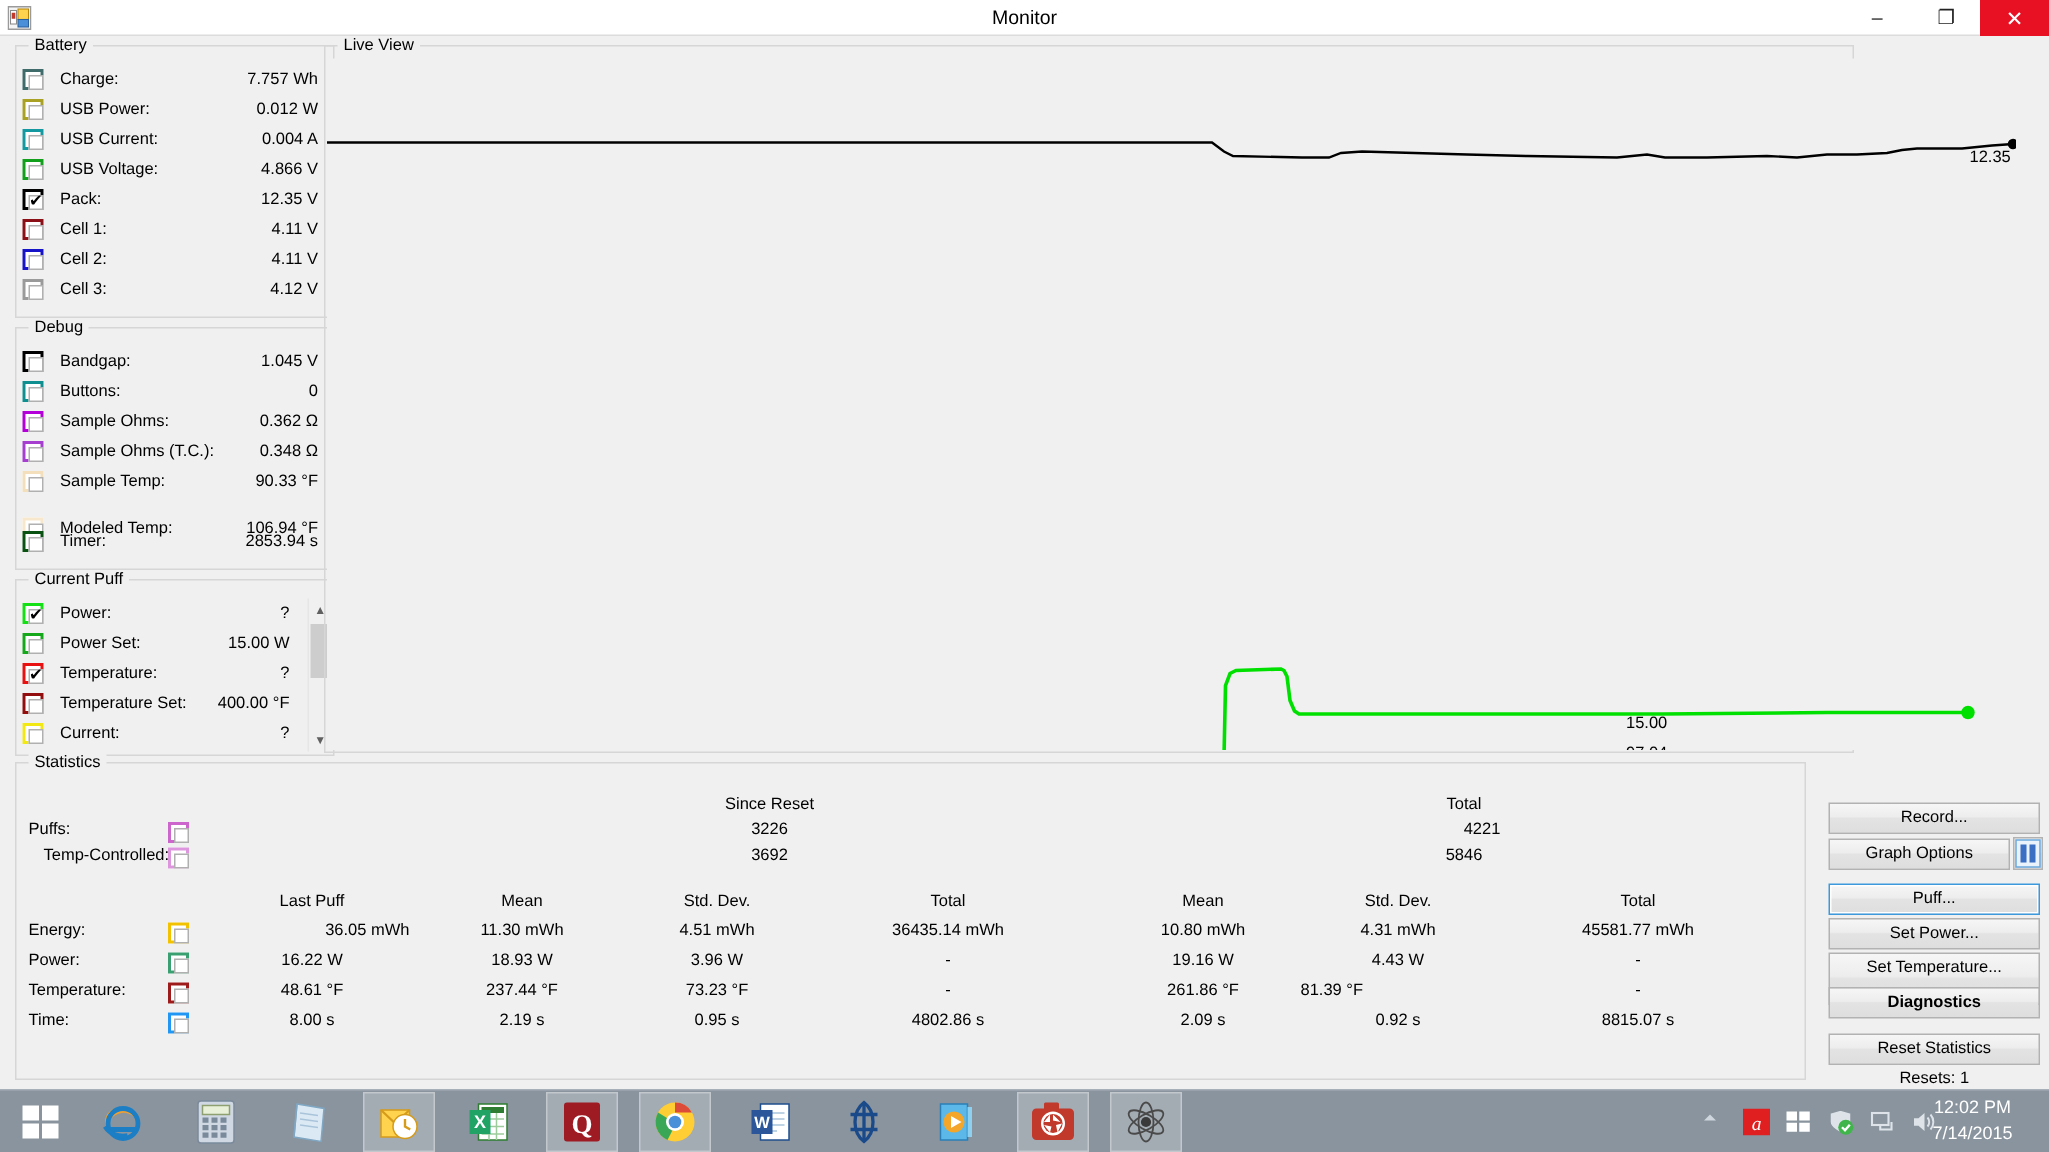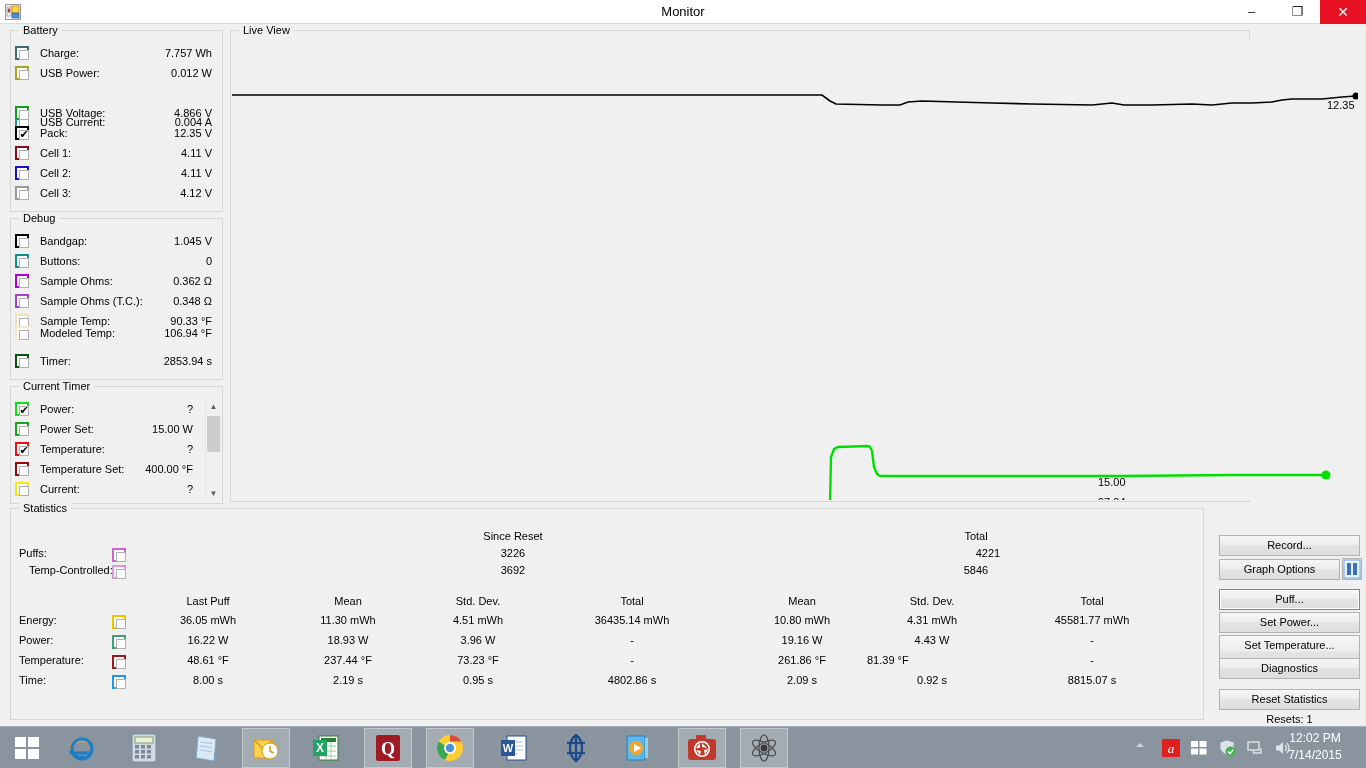--- a/index.html
+++ b/index.html
@@ -50,21 +50,21 @@
   .group > .legend {
     position: absolute; top: -7px; left: 8px;
     background: #f0f0f0; padding: 0 4px;
     font-size: 11px; color: #000; white-space: nowrap;
   }
 
   #grp-battery { left: 10px; top: 6px; width: 213px; height: 182px; }
   #grp-debug   { left: 10px; top: 194px; width: 213px; height: 162px; }
   #grp-puff    { left: 10px; top: 362px; width: 213px; height: 118px; }
   #grp-stats   { left: 10px; top: 484px; width: 1194px; height: 212px; }
-  #grp-live    { left: 230px; top: 6px; width: 1020px; height: 472px; }
+  #grp-live    { left: 216px; top: 6px; width: 1020px; height: 472px; }
 
   
   .row {
     position: absolute; left: 4px; height: 20px; line-height: 20px;
     width: 201px;
   }
   .swatch {
     position: absolute; left: 0px; top: 3px;
     width: 14px; height: 14px;
     border: 2px solid #000;
@@ -140,21 +140,21 @@
     text-align: center;
     cursor: default;
   }
   .btn.default { border: 1px solid #3c99dc; box-shadow: inset 0 0 0 1px #ffffff; }
   #btn-record      { left: 1219px; top: 511px; width: 141px; height: 21px; line-height: 19px; }
   #btn-graphopts   { left: 1219px; top: 535px; width: 121px; height: 21px; line-height: 19px; }
   #btn-pause       { left: 1342px; top: 534px; width: 20px; height: 22px; }
   #btn-puff        { left: 1219px; top: 565px; width: 141px; height: 21px; line-height: 19px; }
   #btn-setpower    { left: 1219px; top: 588px; width: 141px; height: 21px; line-height: 19px; }
   #btn-settemp     { left: 1219px; top: 611px; width: 141px; height: 35px; line-height: 19px; }
-  #btn-diagnostics { left: 1219px; top: 634px; width: 141px; height: 21px; line-height: 19px; }
+  #btn-diagnostics { left: 1219px; top: 634px; width: 141px; height: 21px; line-height: 19px; font-weight: bold; }
   #btn-reset       { left: 1219px; top: 665px; width: 141px; height: 21px; line-height: 19px; }
   #lbl-resets  { position: absolute; left: 1219px; top: 689px; width: 141px; text-align: center; font-size: 11px; }
   #lbl-version { position: absolute; left: 1219px; top: 708px; width: 141px; text-align: center; font-size: 11px; }
 
   
   #taskbar {
     position: absolute; left: 0; top: 726px; width: 1366px; height: 42px;
     background: #8a949e;
     border-top: 1px solid #a7b0b9;
   }
@@ -200,21 +200,21 @@
           <div class="rlabel">Charge:</div>
           <div class="rvalue">7.757 Wh</div>
         </div>
         <div class="row" style="top: 32px;">
           <div class="swatch" style="border-color: rgb(169, 161, 36);">
             <div class="inner"></div>
           </div>
           <div class="rlabel">USB Power:</div>
           <div class="rvalue">0.012 W</div>
         </div>
-        <div class="row" style="top: 52px; margin-top: 29px;">
+        <div class="row" style="top: 52px;">
           <div class="swatch" style="border-color: rgb(20, 153, 160);">
             <div class="inner"></div>
           </div>
           <div class="rlabel">USB Current:</div>
           <div class="rvalue">0.004 A</div>
         </div>
         <div class="row" style="top: 72px;">
           <div class="swatch" style="border-color: rgb(18, 160, 28);">
             <div class="inner"></div>
           </div>
@@ -284,39 +284,39 @@
           <div class="rlabel">Sample Ohms (T.C.):</div>
           <div class="rvalue">0.348 Ω</div>
         </div>
         <div class="row" style="top: 92px;">
           <div class="swatch" style="border-color: rgb(243, 223, 187);">
             <div class="inner"></div>
           </div>
           <div class="rlabel">Sample Temp:</div>
           <div class="rvalue">90.33 °F</div>
         </div>
-        <div class="row" style="top: 104px; padding-left: 26px;">
+        <div class="row" style="top: 123px; padding-left: 26px;">
           <div class="swatch" style="border-color: rgb(247, 231, 204);">
             <div class="inner"></div>
           </div>
           <div class="rlabel">Modeled Temp:</div>
           <div class="rvalue">106.94 °F</div>
         </div>
         <div class="row" style="top: 132px;">
           <div class="swatch" style="border-color: rgb(10, 82, 18);">
             <div class="inner"></div>
           </div>
           <div class="rlabel">Timer:</div>
           <div class="rvalue">2853.94 s</div>
         </div>
       </div>
   </div>
 
   <div class="group" id="grp-puff">
-    <div class="legend">Current Timer</div>
+    <div class="legend">Current Puff</div>
     <div id="puff-rows">
         <div class="row" style="top: 12px; width: 182px;">
           <div class="swatch" style="border-color: rgb(21, 224, 21);">
             <div class="inner"></div>
             <div class="tick">✔</div>
           </div>
           <div class="rlabel">Power:</div>
           <div class="rvalue">?</div>
         </div>
         <div class="row" style="top: 32px; width: 182px;">
@@ -397,21 +397,21 @@
         <div class="stat-text stat-hdr" style="left: 272px; top: 86px; width: 130px; text-align: center;">Mean</div>
         <div class="stat-text stat-hdr" style="left: 402px; top: 86px; width: 130px; text-align: center;">Std. Dev.</div>
         <div class="stat-text stat-hdr" style="left: 556px; top: 86px; width: 130px; text-align: center;">Total</div>
         <div class="stat-text stat-hdr" style="left: 726px; top: 86px; width: 130px; text-align: center;">Mean</div>
         <div class="stat-text stat-hdr" style="left: 856px; top: 86px; width: 130px; text-align: center;">Std. Dev.</div>
         <div class="stat-text stat-hdr" style="left: 1016px; top: 86px; width: 130px; text-align: center;">Total</div>
         <div class="stat-text stat-rowlabel" style="left: 8px; top: 105px; width: 120px; text-align: left;">Energy:</div>
         <div class="stat-swatch" style="left: 101px; top: 106px; border-color: rgb(242, 194, 0);">
           <div class="inner"></div>
         </div>
-        <div class="stat-text stat-cell" style="left: 132px; top: 105px; width: 130px; text-align: center;">36.05 mWh</div>
+        <div class="stat-text stat-cell" style="left: 132px; top: 105px; width: 130px; text-align: right;">36.05 mWh</div>
         <div class="stat-text stat-cell" style="left: 272px; top: 105px; width: 130px; text-align: center;">11.30 mWh</div>
         <div class="stat-text stat-cell" style="left: 402px; top: 105px; width: 130px; text-align: center;">4.51 mWh</div>
         <div class="stat-text stat-cell" style="left: 556px; top: 105px; width: 130px; text-align: center;">36435.14 mWh</div>
         <div class="stat-text stat-cell" style="left: 726px; top: 105px; width: 130px; text-align: center;">10.80 mWh</div>
         <div class="stat-text stat-cell" style="left: 856px; top: 105px; width: 130px; text-align: center;">4.31 mWh</div>
         <div class="stat-text stat-cell" style="left: 1016px; top: 105px; width: 130px; text-align: center;">45581.77 mWh</div>
         <div class="stat-text stat-rowlabel" style="left: 8px; top: 125px; width: 120px; text-align: left;">Power:</div>
         <div class="stat-swatch" style="left: 101px; top: 126px; border-color: rgb(58, 160, 113);">
           <div class="inner"></div>
         </div>

